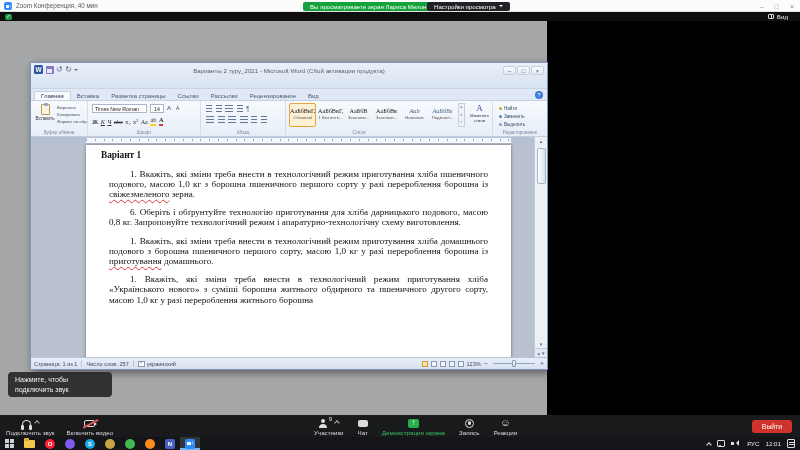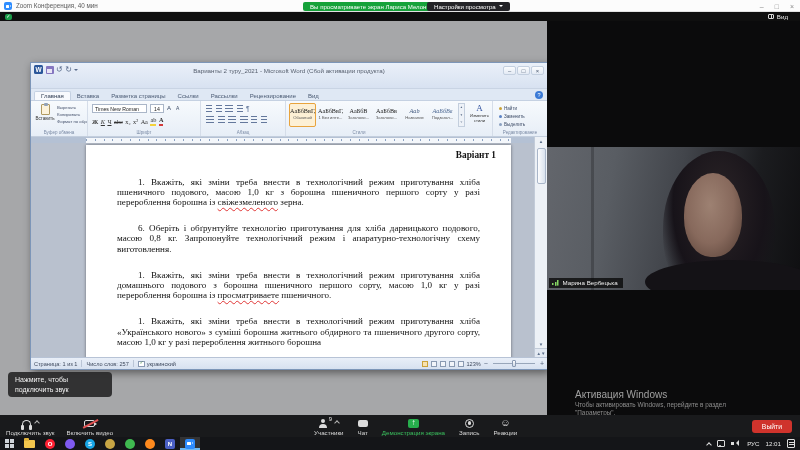--- a/index.html
+++ b/index.html
@@ -95,23 +95,23 @@
 
   
   .w-ruler{position:absolute;left:0;top:74px;width:505px;height:6px;background:#b4c1d4;}
   .band{position:absolute;left:55px;width:425px;top:0.5px;bottom:0.5px;background:#f4f7fb;}
   .band::after{content:"";position:absolute;left:0;top:35%;width:100%;height:30%;
      background:repeating-linear-gradient(to right,#8aa0c0 0 1px,transparent 1px 8.8px);}
 
   
   .w-doc{position:absolute;left:0;top:80px;width:505px;height:216px;background:#b9c1ce;overflow:hidden;}
   .page{position:absolute;left:55px;top:2px;width:425px;height:228px;background:#fff;box-shadow:0 0 3px rgba(0,0,0,.45);padding:3px 15px 0;overflow:hidden;}
-  .dhead{font-family:"Liberation Serif",serif;font-weight:bold;font-size:9.3px;line-height:10.5px;text-align:right;margin:11px 0 0;color:#111;}
+  .dhead{font-family:"Liberation Serif",serif;font-weight:bold;font-size:9.3px;line-height:10.5px;text-align:left;margin:11px 0 0;color:#111;}
   .dhead:first-child{margin-top:2px;}
-  .dpar{font-family:"Liberation Serif",serif;font-size:9.1px;line-height:10.2px;text-align:justify;margin:16px;text-indent:21px;color:#111;}
+  .dpar{font-family:"Liberation Serif",serif;font-size:9.1px;line-height:10.2px;text-align:justify;margin:8px;text-indent:21px;color:#111;}
   .missp{text-decoration:underline;text-decoration-style:wavy;text-decoration-color:#e03636;text-decoration-thickness:.8px;text-underline-offset:1.5px;}
 
   
   .w-vscroll{position:absolute;right:0;top:74px;width:13px;height:222px;background:#edf1f6;border-left:1px solid #c2cbd8;}
   .sb-arrow{position:absolute;left:0;width:100%;text-align:center;font-size:4.5px;color:#5a6d89;line-height:9px;}
   .sb-up{top:0;} .sb-down{bottom:10px;} .sb-nav{bottom:0;border-top:1px solid #c2cbd8;background:#e3e9f2;line-height:10px;}
   .sb-thumb{position:absolute;left:1.5px;right:1.5px;top:11px;height:36px;background:linear-gradient(90deg,#fdfdfe,#d9e2ee);border:1px solid #a9b6c9;border-radius:2px;}
 
   
   .w-status{position:absolute;left:0;bottom:0;right:0;height:12px;background:linear-gradient(#e9eff8,#d7e1f0);border-top:1px solid #b7c3d6;display:flex;align-items:center;font-size:5.6px;color:#3f4a5e;padding:0 3px;white-space:nowrap;}
@@ -359,21 +359,21 @@
       <div class="w-ruler">
           <div class="band"></div>
         </div>
 
       <div class="w-doc">
         <div class="page">
           <div id="doc-body">
               <div class="dhead">Варіант 1</div>
               <p class="dpar"><span>1. Вкажіть, які зміни треба внести в технологічний режим приготування хліба пшеничного подового, масою 1,0 кг з борошна пшеничного першого сорту у разі перероблення борошна із </span><span class="missp">свіжезмеленого</span><span> зерна.</span></p>
               <p class="dpar"><span>6. Оберіть і обґрунтуйте технологію приготування для хліба дарницького подового, масою 0,8 кг. Запропонуйте технологічний режим і апаратурно-технологічну схему виготовлення.</span></p>
-              <p class="dpar"><span>1. Вкажіть, які зміни треба внести в технологічний режим приготування хліба домашнього подового з борошна пшеничного першого сорту, масою 1,0 кг у разі перероблення борошна із </span><span class="missp">просматриваете</span><span> пшеничного.</span></p>
+              <p class="dpar"><span>1. Вкажіть, які зміни треба внести в технологічний режим приготування хліба домашнього подового з борошна пшеничного першого сорту, масою 1,0 кг у разі перероблення борошна із </span><span class="missp">приготування</span><span> домашнього.</span></p>
               <p class="dpar"><span>1. Вкажіть, які зміни треба внести в технологічний режим приготування хліба «Українського нового» з суміші борошна житнього обдирного та пшеничного другого сорту, масою 1,0 кг у разі перероблення житнього борошна</span></p>
             </div>
         </div>
       </div>
 
       <div class="w-vscroll">
         <div class="sb-arrow sb-up">▲</div>
         <div class="sb-thumb"></div>
         <div class="sb-arrow sb-down">▼</div>
         <div class="sb-arrow sb-nav">▲▼</div>
@@ -398,36 +398,20 @@
               <span class="zthumb"></span>
             </span>
           <span class="zpm">+</span>
         </div>
       </div>
     </div>
 
     <div class="tooltip">Нажмите, чтобы подключить звук</div>
   </div>
 
-  <div class="vpanel">
-    <div class="vtile">
-      <div class="frame-line"></div>
-      <div class="hair"></div>
-      <div class="face"></div>
-      <div class="shoulder"></div>
-      <div class="vname">
-        <span class="sig"></span>
-        <span>Марина Вербецька</span>
-      </div>
-    </div>
-    <div class="activation">
-      <div class="act-t">Активация Windows</div>
-      <div class="act-s">Чтобы активировать Windows, перейдите в раздел "Параметры".</div>
-    </div>
-  </div>
 
   <div class="toolbar">
     <div class="tb-group" id="tb-left">
         <button class="tbtn">
           <span class="tb-top">
             <span class="i-headset"></span>
             <span class="caret-up"></span>
           </span>
           <span class="tb-label">Подключить звук</span>
         </button>

